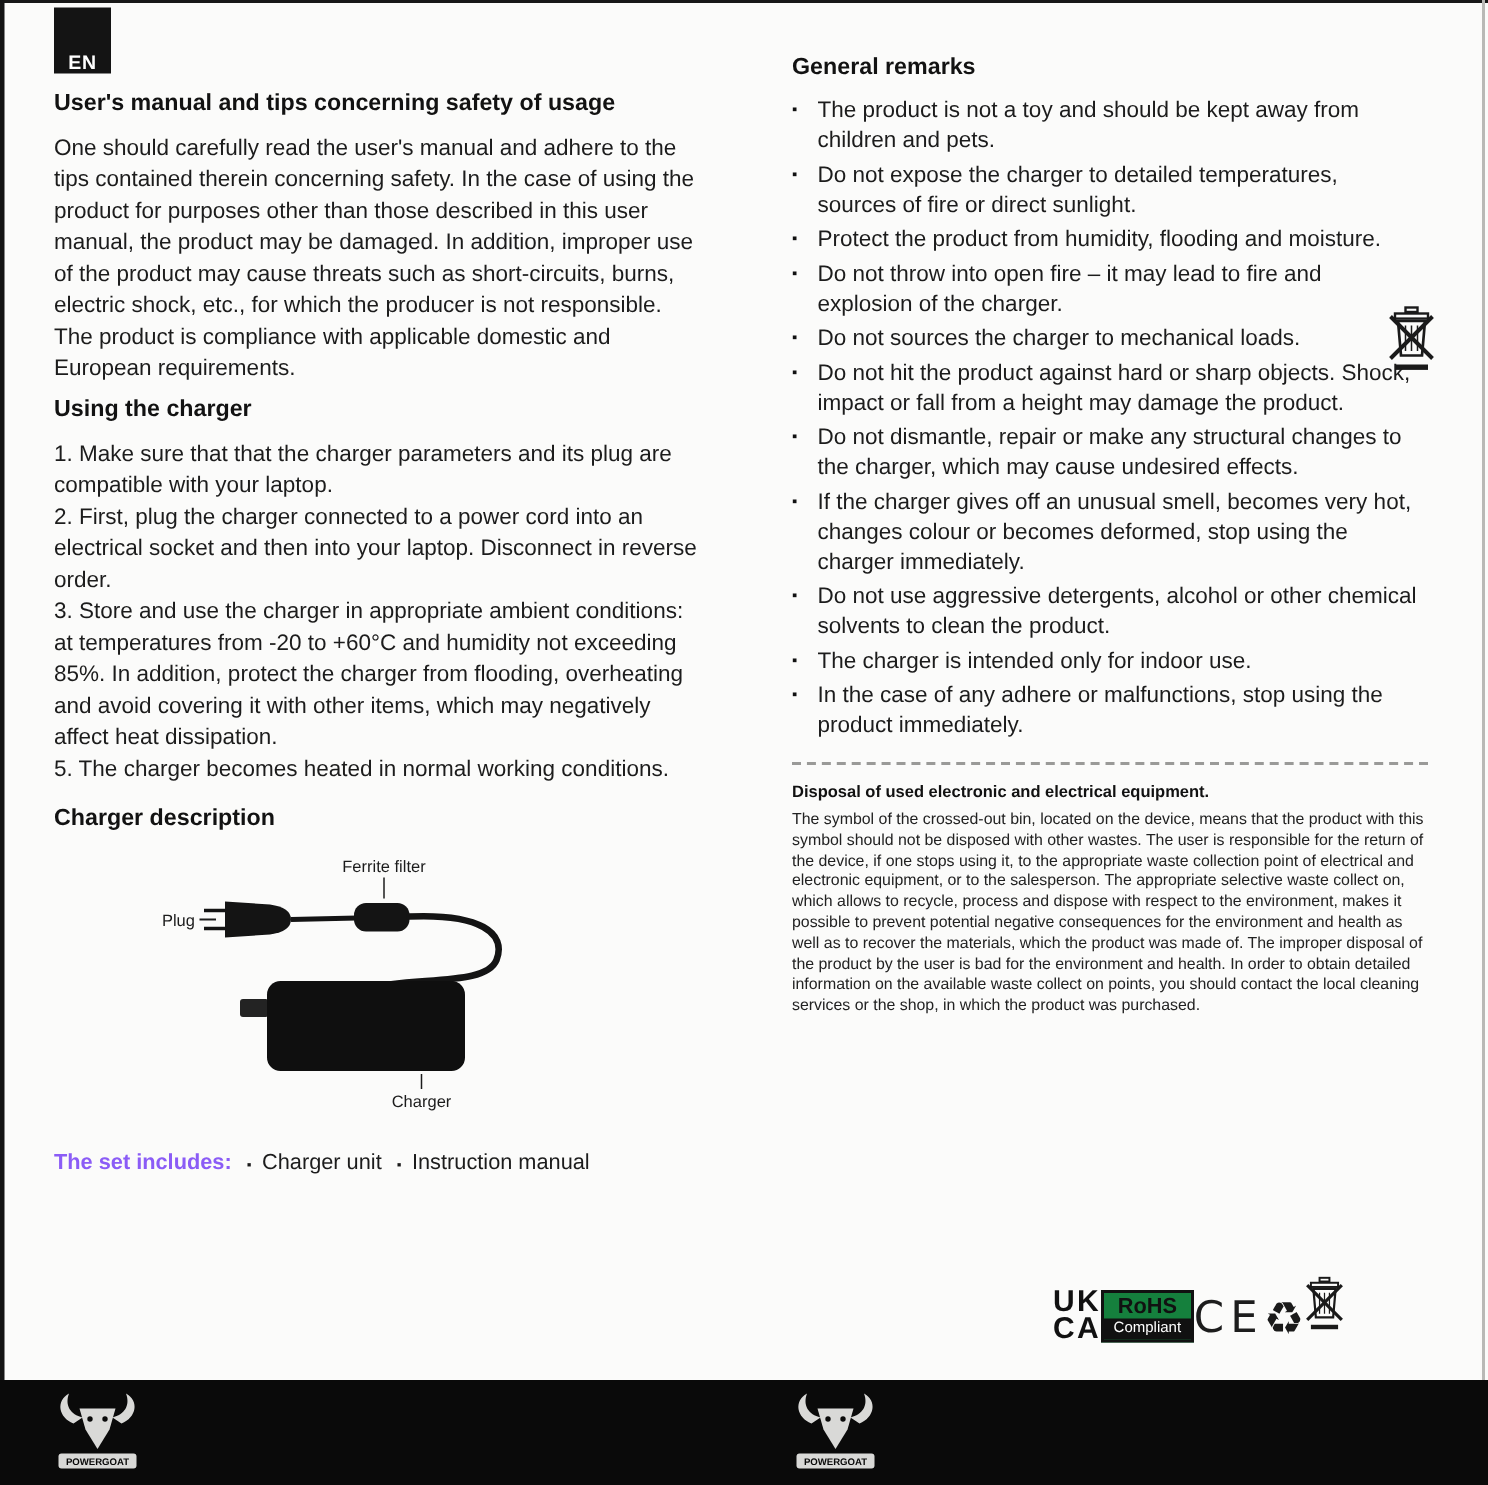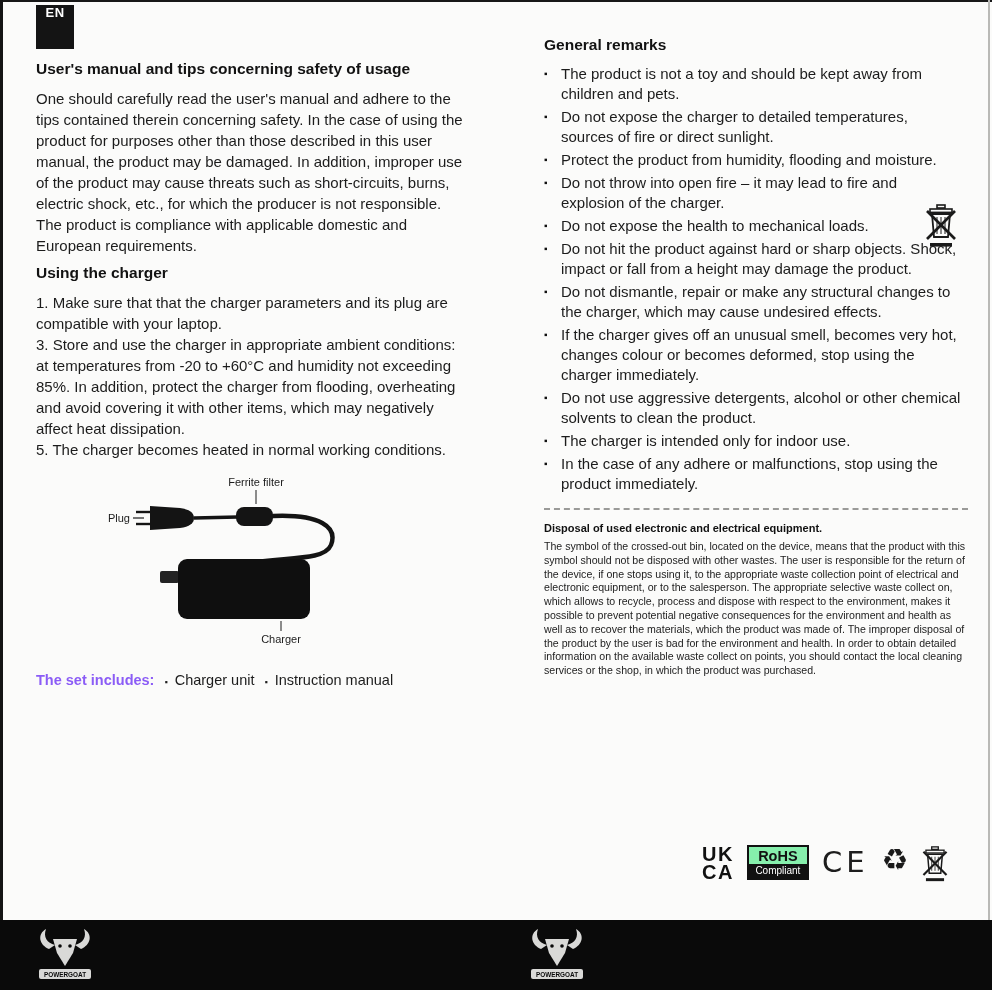--- a/index.html
+++ b/index.html
@@ -8,26 +8,26 @@
     background:#fbfbfa;color:#1c1c1c;
     font-family:"Liberation Sans","DejaVu Sans",sans-serif;
     -webkit-font-smoothing:antialiased;
   }
   .edge-top{position:absolute;left:0;top:0;width:992px;height:2px;background:#181818;}
   .edge-left{position:absolute;left:0;top:0;width:3px;height:922px;background:#141414;}
   .edge-right{position:absolute;right:2px;top:0;width:2px;height:922px;background:#b9b9b6;}
 
   .lang-badge{
     position:absolute;left:36px;top:5px;width:38px;height:44px;background:#141414;
-    color:#fff;font-size:13px;font-weight:700;display:flex;align-items:flex-start;justify-content:center;
+    color:#fff;font-size:13px;font-weight:700;display:flex;align-items:flex-end;justify-content:center;
     letter-spacing:.5px;
   }
 
   .col-left{position:absolute;left:36px;top:60px;width:432px;}
-  .col-right{position:absolute;left:544px;top:36px;width:430px;}
+  .col-right{position:absolute;left:528px;top:36px;width:430px;}
 
   h2{font-size:15.5px;font-weight:700;color:#121212;margin:0 0 10px 0;}
   .col-left h2.mid{margin-top:2px;}
   p.body{font-size:15px;line-height:21px;margin:0 0 8px 0;}
   p.step{font-size:15px;line-height:21px;margin:0;}
   .steps{margin-bottom:0;}
 
   
   ul.remarks{list-style:none;margin:0;padding:0;width:418px;}
   ul.remarks li{display:flex;gap:9px;font-size:15px;line-height:20px;margin:0 0 3px 0;}
@@ -41,23 +41,23 @@
   
   .diagram{margin:14px 0 0 42px;width:336px;height:180px;position:relative;}
   .diagram svg text{font-family:"Liberation Sans","DejaVu Sans",sans-serif;fill:#1c1c1c;}
 
   .set-includes{margin-top:18px;font-size:14.5px;display:flex;align-items:baseline;gap:10px;}
   .set-includes .label{font-weight:700;color:#8b5cf6;}
   .set-includes .item{display:inline-flex;gap:7px;align-items:baseline;}
   .set-includes .bullet{font-size:9px;}
 
   
-  .marks{position:absolute;left:702px;top:845px;height:50px;display:flex;align-items:flex-start;gap:13px;}
+  .marks{position:absolute;left:702px;top:845px;height:50px;display:flex;align-items:flex-end;}
   .ukca{font-weight:700;font-size:20px;line-height:18px;letter-spacing:1.5px;color:#111;}
-  .rohs{border:2px solid #111;width:58px;text-align:center;background:#86efac;}
+  .rohs{border:2px solid #111;width:58px;text-align:center;background:#15803d;}
   .rohs .top{font-size:14.5px;font-weight:700;color:#111;padding:1px 0 0 0;}
   .rohs .bottom{background:#111;color:#fff;font-size:10px;padding:1px 0 2px 0;}
   .ce{font-size:29px;font-weight:500;letter-spacing:4px;color:#1d1d1d;font-family:"DejaVu Sans",sans-serif;}
   .recycle{font-size:30px;color:#1a1a1a;line-height:1;}
 
   .weee-top{position:absolute;left:924px;top:203px;}
 
   
   .footer{position:absolute;left:0;top:920px;width:992px;height:70px;background:#0a0a0a;}
   .goat{position:absolute;top:7px;}
@@ -76,24 +76,26 @@
   <span>EN</span>
 </div>
 
 <div class="col-left">
   <h2>User's manual and tips concerning safety of usage</h2>
   <p class="body">One should carefully read the user's manual and adhere to the tips contained therein concerning safety. In the case of using the product for purposes other than those described in this user manual, the product may be damaged. In addition, improper use of the product may cause threats such as short-circuits, burns, electric shock, etc., for which the producer is not responsible. The product is compliance with applicable domestic and European requirements.</p>
 
   <h2 class="mid">Using the charger</h2>
   <div class="steps">
     <p class="step">1. Make sure that that the charger parameters and its plug are compatible with your laptop.</p>
+    <p class="step">2. First, plug the charger connected to a power cord into an electrical socket and then into your laptop. Disconnect in reverse order.</p>
     <p class="step">3. Store and use the charger in appropriate ambient conditions: at temperatures from -20 to +60°C and humidity not exceeding 85%. In addition, protect the charger from flooding, overheating and avoid covering it with other items, which may negatively affect heat dissipation.</p>
     <p class="step">5. The charger becomes heated in normal working conditions.</p>
   </div>
 
+  <h2 style="margin:14px 0 0 0;">Charger description</h2>
 
   <div class="diagram">
     <svg width="336" height="180" viewBox="0 0 336 180">
 
       <text x="178" y="12" font-size="11" text-anchor="middle">Ferrite filter</text>
       <line x1="178" y1="16" x2="178" y2="30" stroke="#1c1c1c" stroke-width="1"></line>
 
       <text x="52" y="48" font-size="11" text-anchor="end">Plug</text>
       <line x1="55" y1="44" x2="66" y2="44" stroke="#1c1c1c" stroke-width="1.2"></line>
 
@@ -144,21 +146,21 @@
     <li>
         <span class="bullet">▪</span>
         <span>Protect the product from humidity, flooding and moisture.</span>
       </li>
     <li>
         <span class="bullet">▪</span>
         <span>Do not throw into open fire – it may lead to fire and explosion of the charger.</span>
       </li>
     <li>
         <span class="bullet">▪</span>
-        <span>Do not expose the health to mechanical loads.</span>
+        <span>Do not sources the charger to mechanical loads.</span>
       </li>
     <li>
         <span class="bullet">▪</span>
         <span>Do not hit the product against hard or sharp objects. Shock, impact or fall from a height may damage the product.</span>
       </li>
     <li>
         <span class="bullet">▪</span>
         <span>Do not dismantle, repair or make any structural changes to the charger, which may cause undesired effects.</span>
       </li>
     <li>

